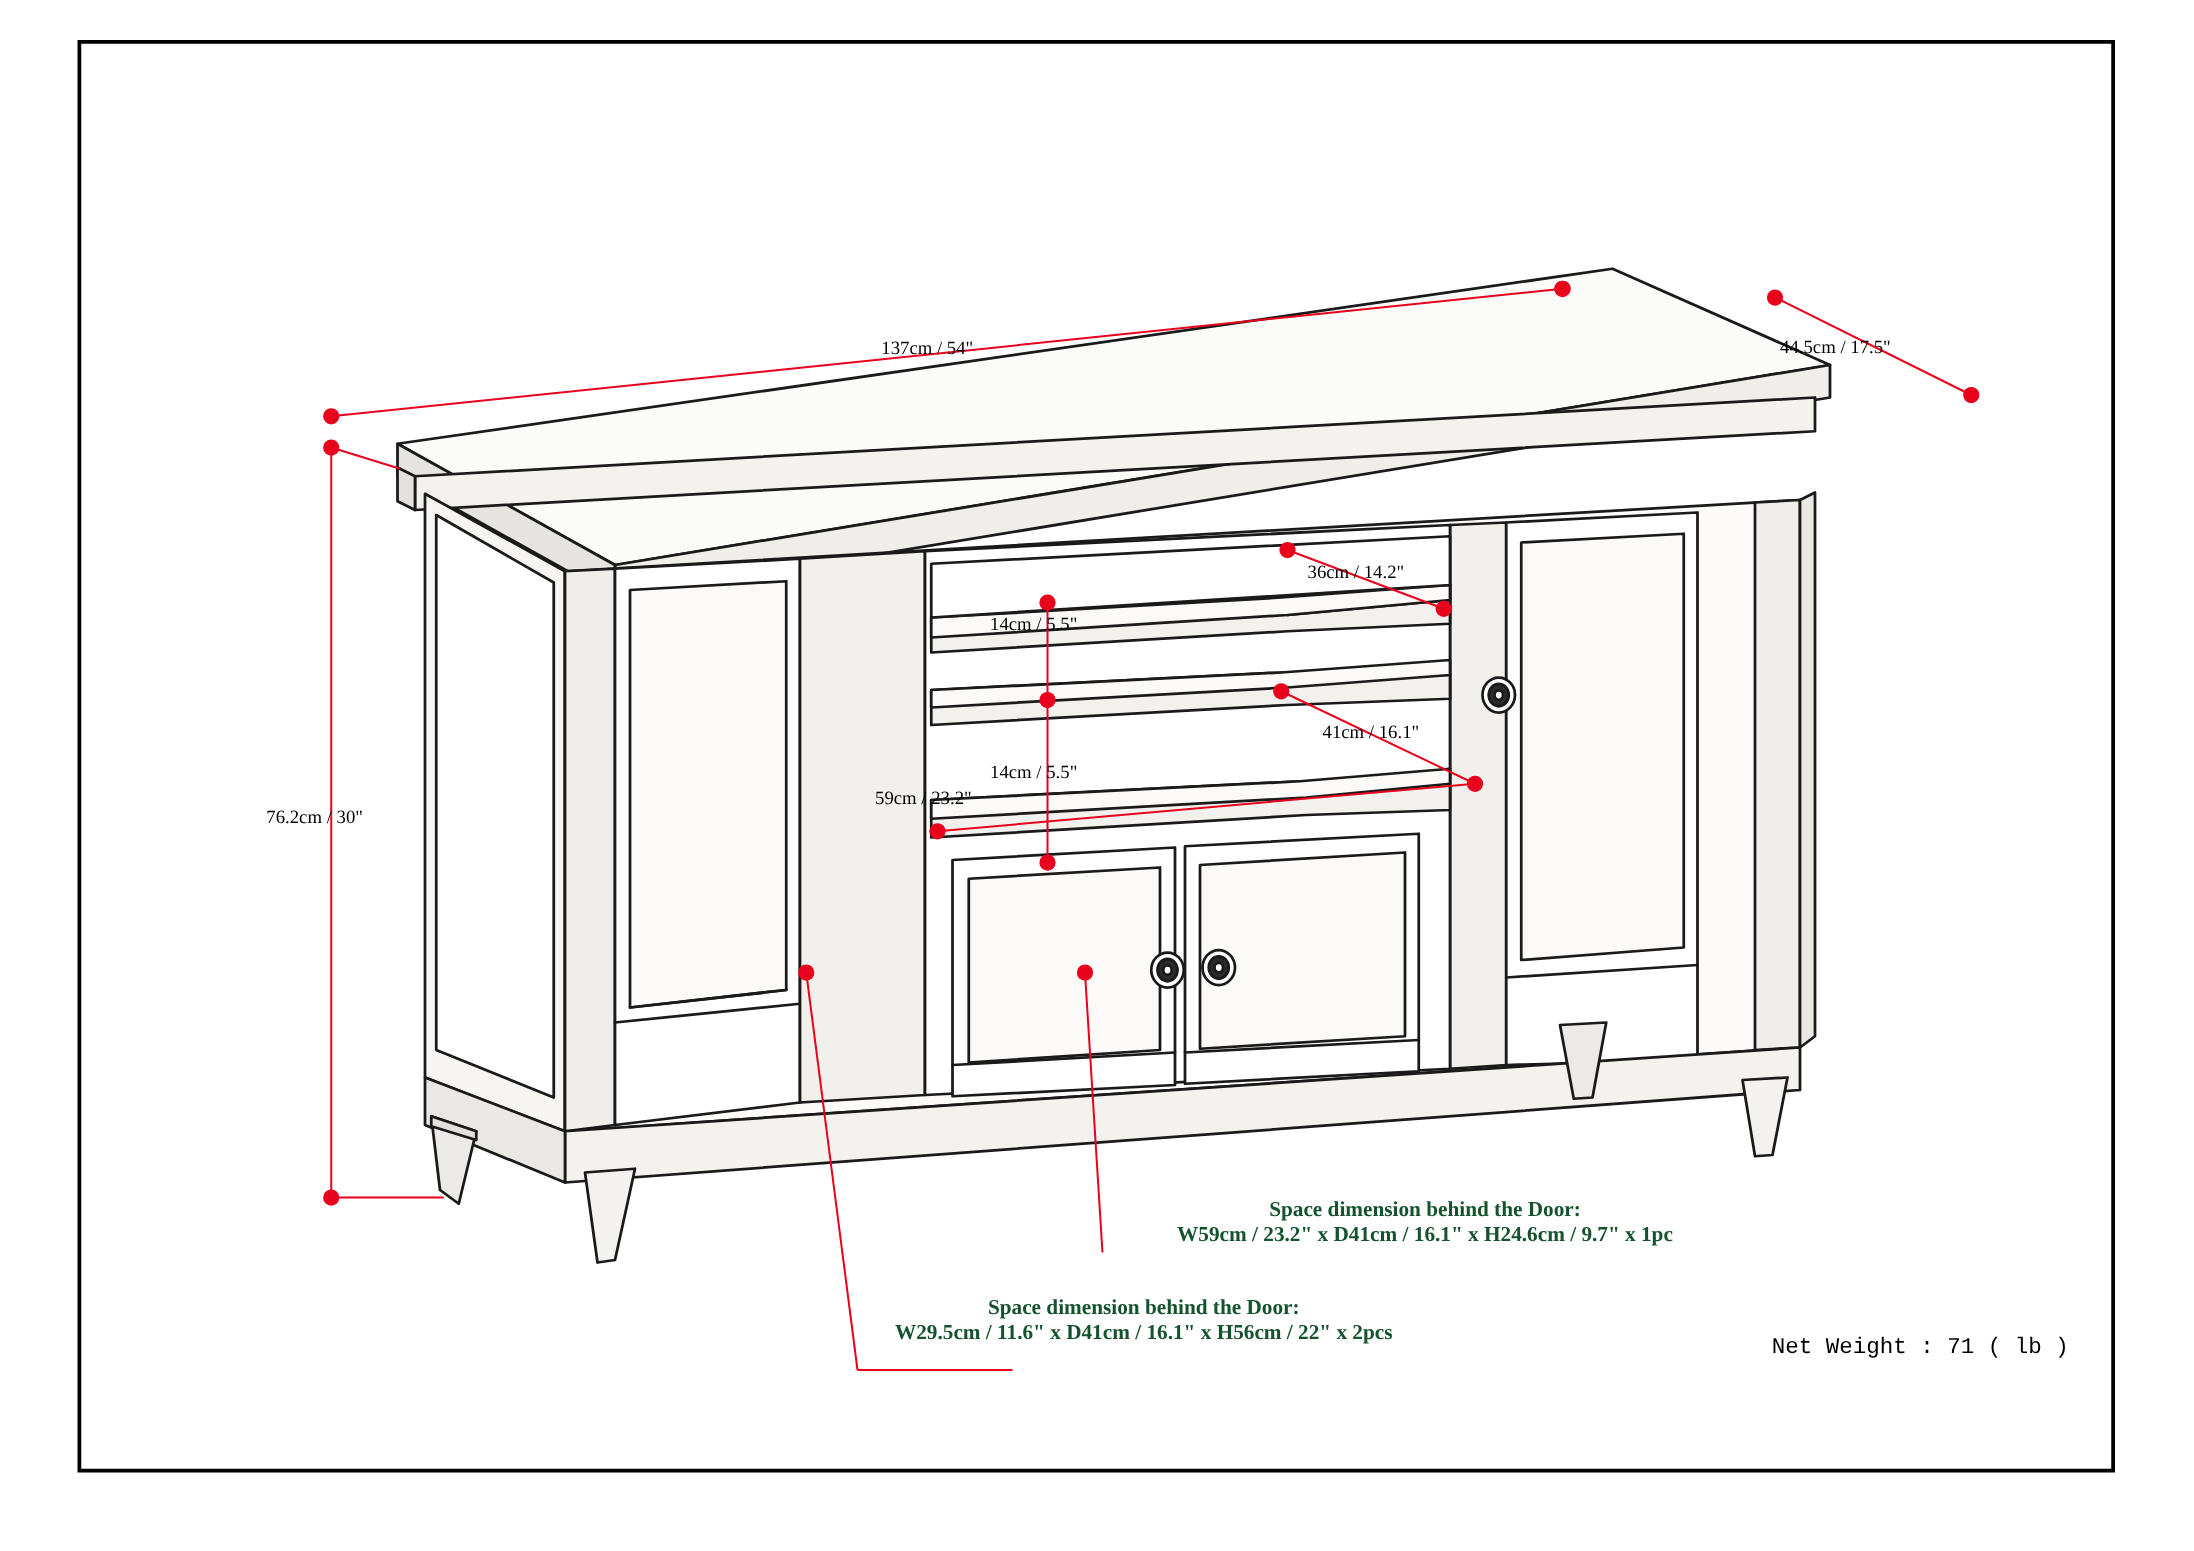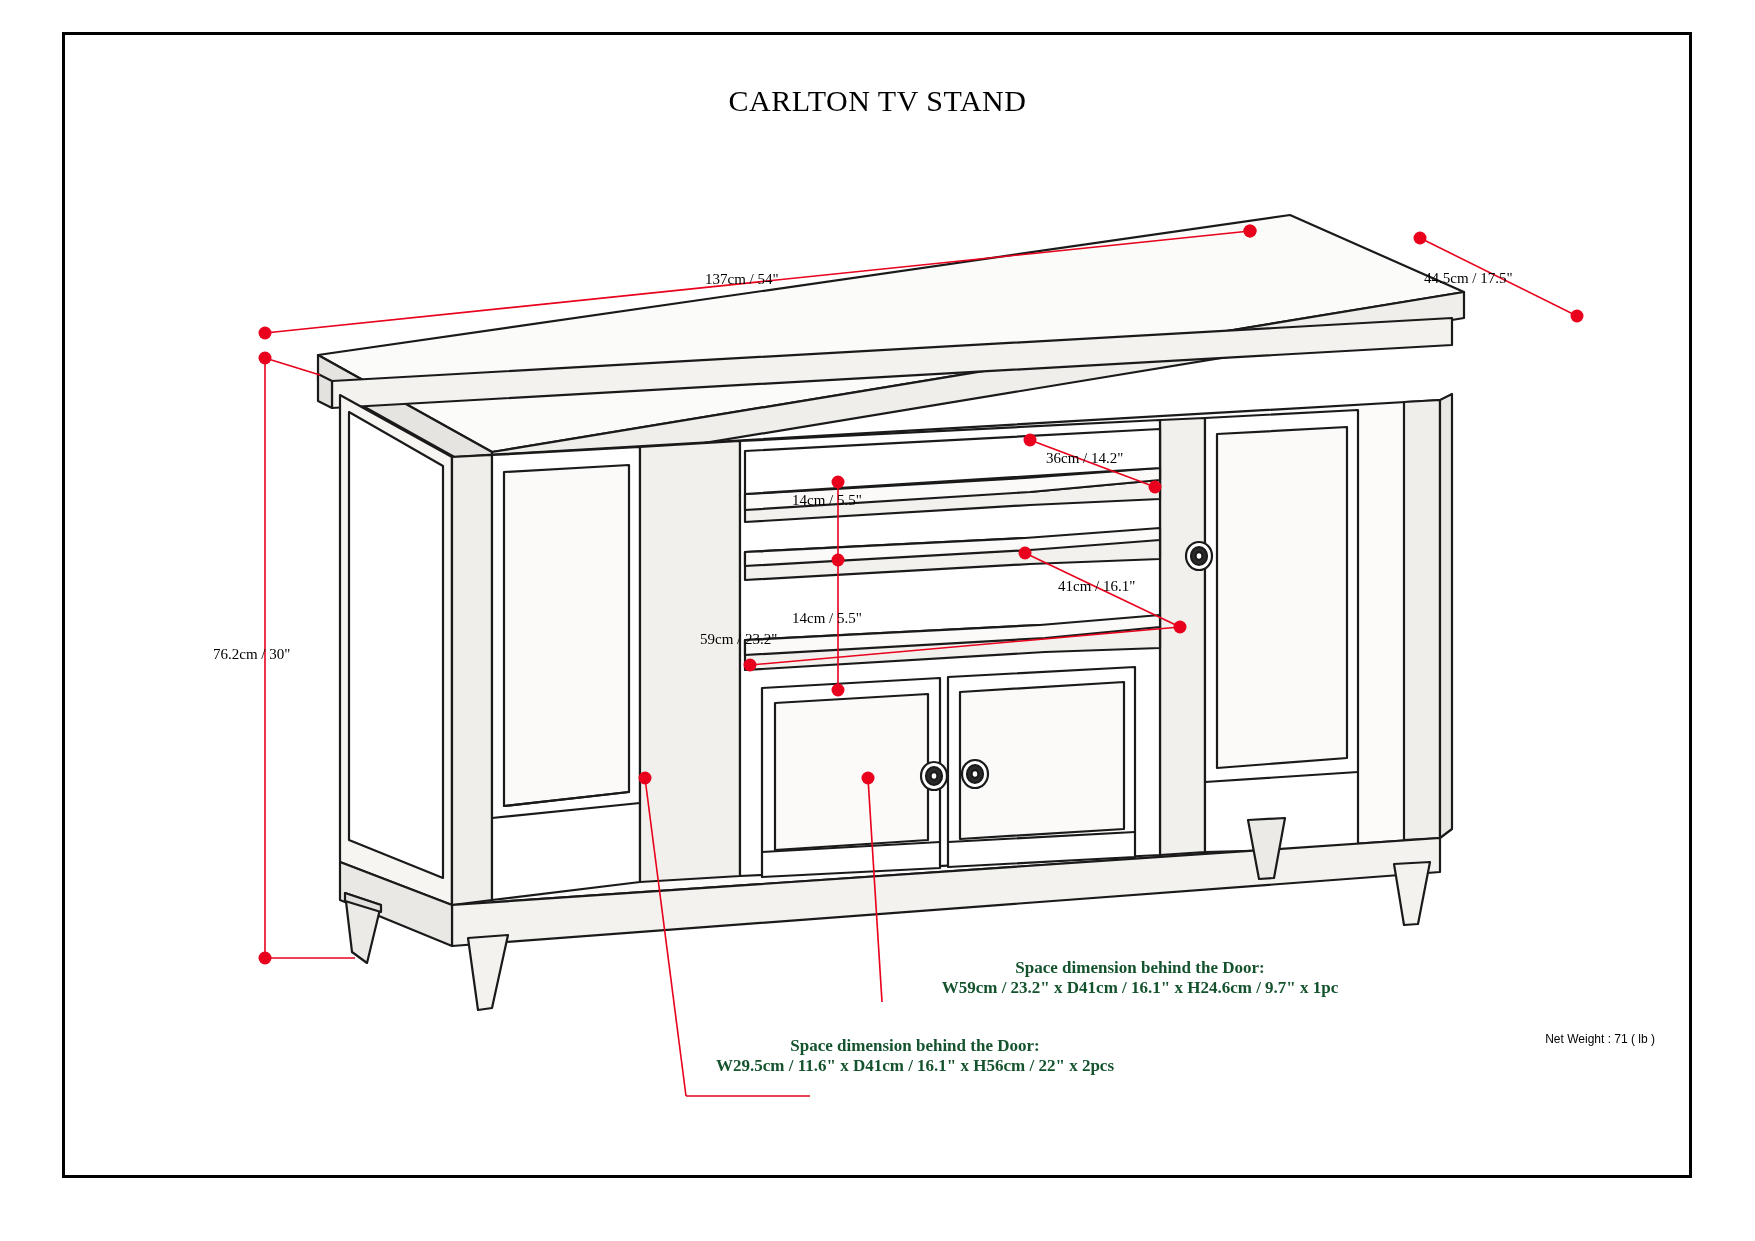--- a/index.html
+++ b/index.html
@@ -52,41 +52,40 @@
     font-size: 17px;
     color: #14532d;
     white-space: nowrap;
     text-align: center;
     font-weight: bold;
   }
   .note span { display: block; }
   #net-weight {
     position: absolute;
     right: 100px;
-    top: 1032px;
-    font-size: 12px;
-    font-family: Liberation Sans, sans-serif;
+    top: 1068px;
+    font-size: 18px;
+    font-family: Liberation Mono, monospace;
     white-space: nowrap;
   }
   svg.layer {
     position: absolute;
     left: 0;
     top: 0;
     width: 1755px;
     height: 1241px;
   }
 </style>
 </head>
 <body>
 
 <div id="page">
 
   <div id="frame"></div>
 
-  <div id="title">CARLTON TV STAND</div>
 
   <svg class="layer" viewBox="0 0 1755 1241">
     <g fill="#ffffff" stroke="#1a1a1a" stroke-width="2.2" stroke-linejoin="round" stroke-linecap="round">
 
       <polygon points="318,355 1290,215 1464,292 492,452" fill="#fbfbfa"></polygon>
 
       <polygon points="492,452 1464,292 1464,318 492,478" fill="#efeeea"></polygon>
 
       <polygon points="318,355 492,452 492,478 318,381" fill="#e6e4e0"></polygon>
 

